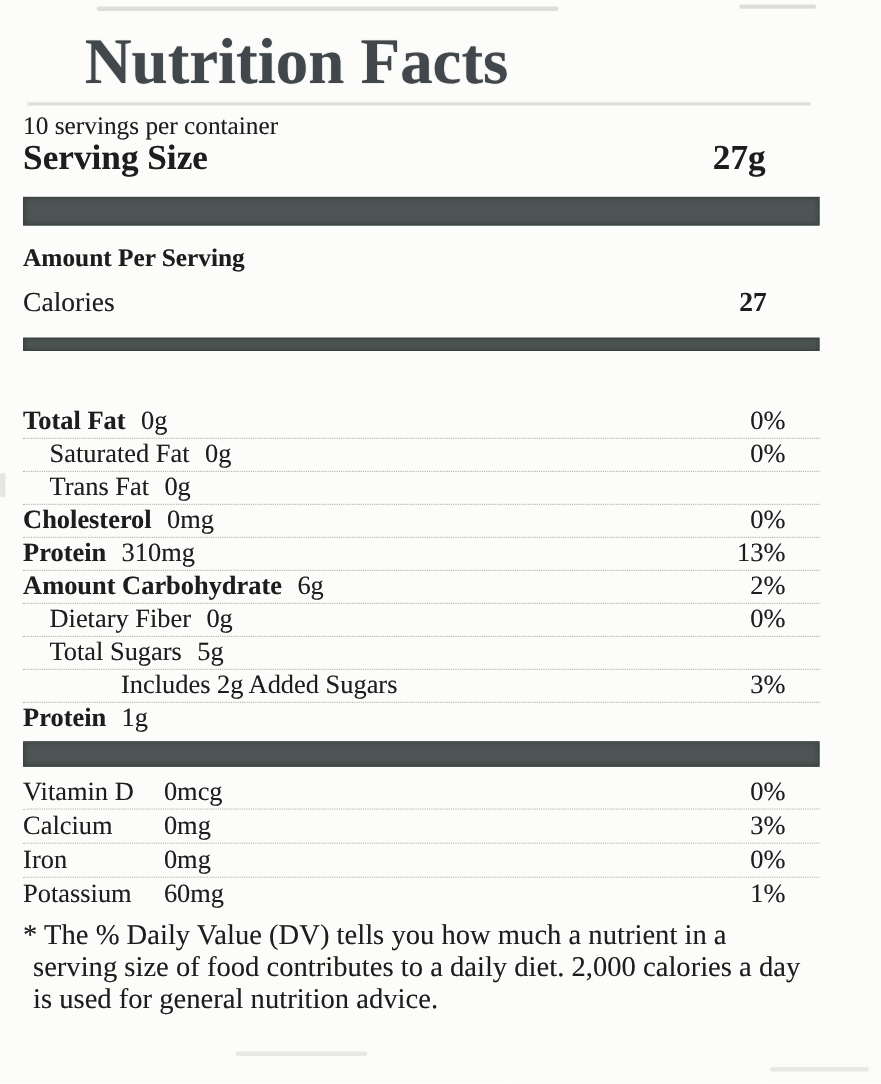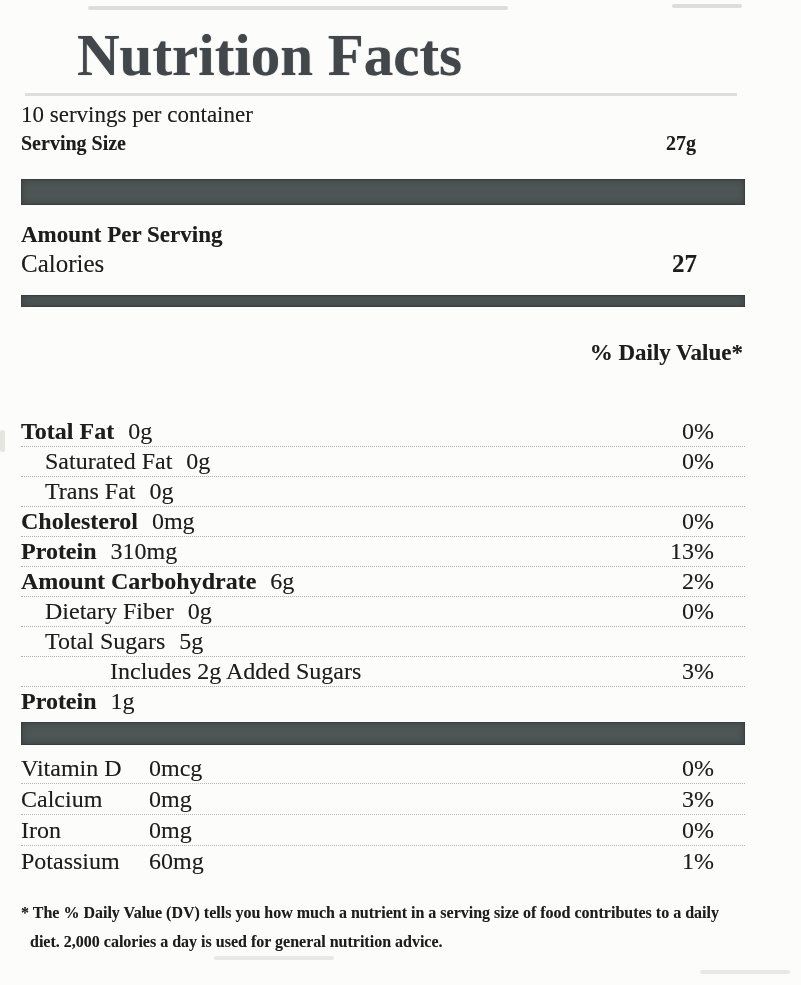--- a/index.html
+++ b/index.html
@@ -54,21 +54,21 @@
     background: #c9c9c6;
     opacity: .6;
   }
   .servings {
     margin-top: 5px;
     font-size: 23px;
     line-height: 27px;
   }
   .serving-size-row {
     position: relative;
-    font-size: 20px;
+    font-size: 32px;
     line-height: 30px;
     font-weight: bold;
   }
   .serving-size-row .right-val {
     position: absolute;
     right: 49px;
     top: 0;
   }
   .bar {
     background: #4e5655;
@@ -80,20 +80,21 @@
   .bar.bar3 { margin-top: 5px;  height: 21px; }
 
   .aps {
     margin-top: 16px;
     font-size: 23px;
     line-height: 28px;
     font-weight: bold;
   }
   .calories-row {
     position: relative;
+    margin-top: 12px;
     font-size: 25px;
     line-height: 30px;
   }
   .calories-row .right-val {
     position: absolute;
     right: 48px;
     top: 0;
     font-weight: bold;
   }
   .dv-header {
@@ -133,27 +134,26 @@
     white-space: nowrap;
   }
   .mrow:last-child { border-bottom-color: transparent; }
   .mrow .mname { display: inline-block; width: 128px; }
   .mrow .mdv {
     position: absolute;
     right: 31px;
     top: 0;
   }
   .footnote {
-    margin-top: 21px;
+    margin-top: 6px;
     width: 712px;
-    font-size: 16px;
+    font-size: 26px;
     line-height: 29px;
     padding-left: 9px;
     text-indent: -9px;
-    font-weight: bold;
   }
   
   .content { text-shadow: 0 0 .6px rgba(30,30,30,.4); }
 </style>
 </head>
 <body>
 
 <div class="label-sheet">
   <div class="artifact top-line"></div>
   <div class="artifact top-right"></div>
@@ -176,21 +176,20 @@
 
     <div class="aps">Amount Per Serving</div>
 
     <div class="calories-row">
       <span>Calories</span>
       <span class="right-val">27</span>
     </div>
 
     <div class="bar bar2"></div>
 
-    <div class="dv-header">% Daily Value*</div>
 
     <div class="nutrients" id="nutrients">
         <div class="nrow indent-0">
     <span class="nname bold">Total Fat</span><span class="namount">0g</span>
     <span class="ndv">0%</span>
   </div>
         <div class="nrow indent-1">
     <span class="nname">Saturated Fat</span><span class="namount">0g</span>
     <span class="ndv">0%</span>
   </div>

